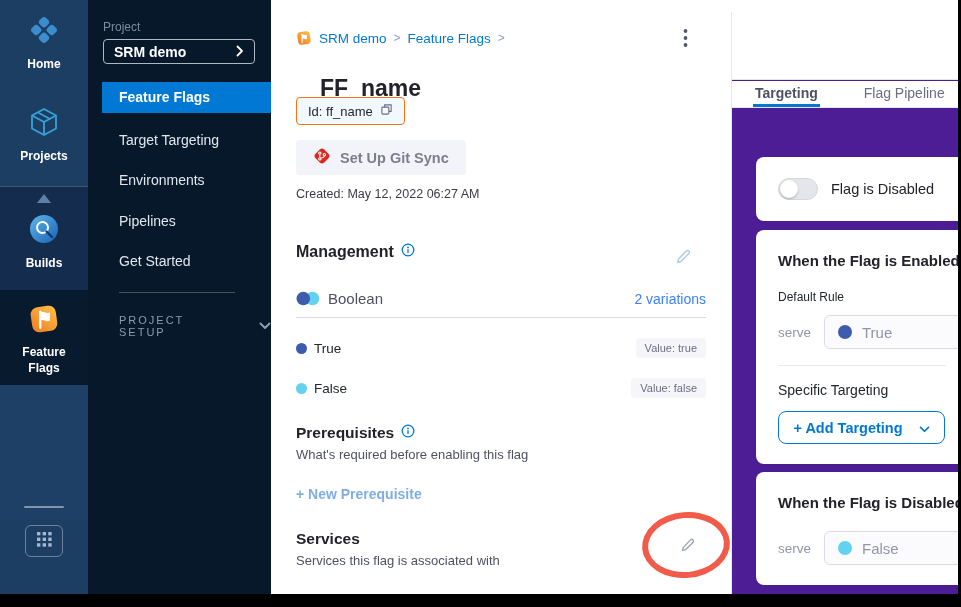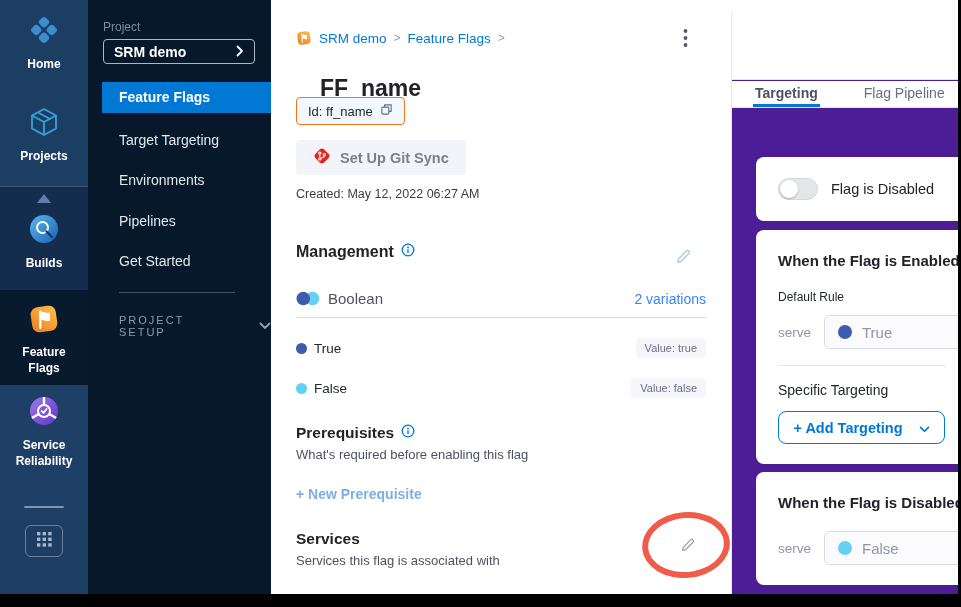--- a/index.html
+++ b/index.html
@@ -162,41 +162,20 @@
               </linearGradient>
             </defs>
           <rect x="2.5" y="2.5" width="19" height="19" rx="5.5" fill="url(#gff)" transform="rotate(-8 12 12)"></rect>
           <path d="M9.2 6.4 V18.6" stroke="#fff" stroke-width="1.7" stroke-linecap="round"></path>
           <path d="M9.2 7 C11.5 5.6 13 8.4 16.4 7.2 V13.4 C13 14.6 11.5 11.8 9.2 13.2 Z" fill="#fff"></path>
           </svg>
       </span>
       <span class="rail-label">Feature Flags</span>
     </div>
 
-    <div class="rail-item" style="top:394px;">
-      <span>
-        <svg width="34" height="34" viewBox="0 0 34 34">
-          <defs>
-              <linearGradient id="gsr" x1="0" y1="0" x2="1" y2="1">
-            <stop offset="0" stop-color="#9B7BEA"></stop>
-                <stop offset="1" stop-color="#6433C6"></stop>
-              </linearGradient>
-            </defs>
-          <circle cx="17" cy="17" r="14" fill="url(#gsr)"></circle>
-          <g stroke="#fff" stroke-width="2.4">
-              <line x1="17" y1="11" x2="17" y2="3"></line>
-            <line x1="22.2" y1="20" x2="29.1" y2="24"></line>
-              <line x1="11.8" y1="20" x2="4.9" y2="24"></line>
-            </g>
-          <circle cx="17" cy="17" r="6" fill="none" stroke="#fff" stroke-width="2"></circle>
-          <path d="M14.6 17 l1.9 1.9 3.2-3.9" fill="none" stroke="#fff" stroke-width="1.7" stroke-linecap="round" stroke-linejoin="round"></path>
-          </svg>
-      </span>
-      <span class="rail-label">Service Reliability</span>
-    </div>
 
     <div class="rail-divider" style="top:506px;"></div>
 
     <div class="grid-btn">
       <span>
         <svg width="15" height="15" viewBox="0 0 16 16" fill="#A8B7D1">
           <rect x="0" y="0" width="3.6" height="3.6"></rect>
             <rect x="6" y="0" width="3.6" height="3.6"></rect>
             <rect x="12" y="0" width="3.6" height="3.6"></rect>
           <rect x="0" y="6" width="3.6" height="3.6"></rect>

